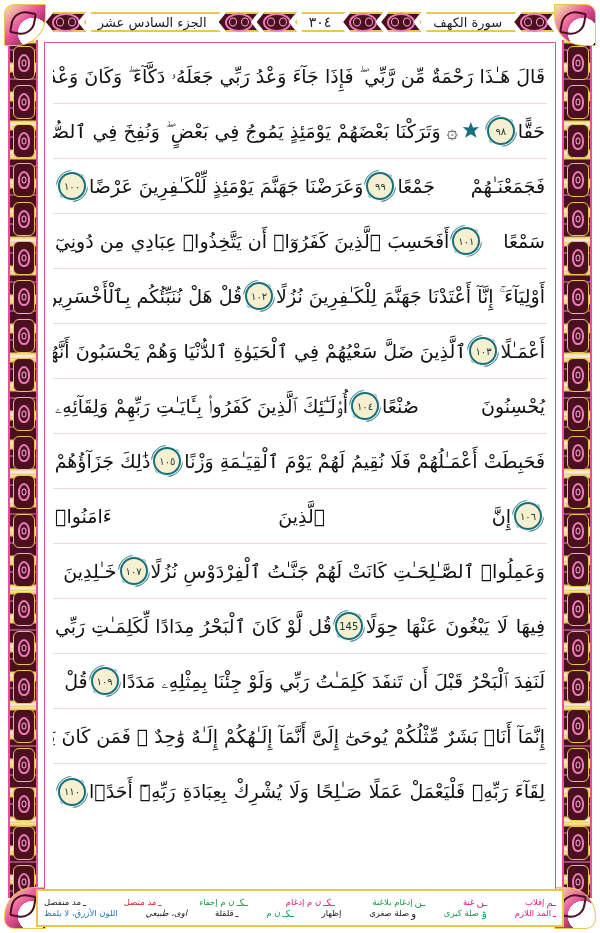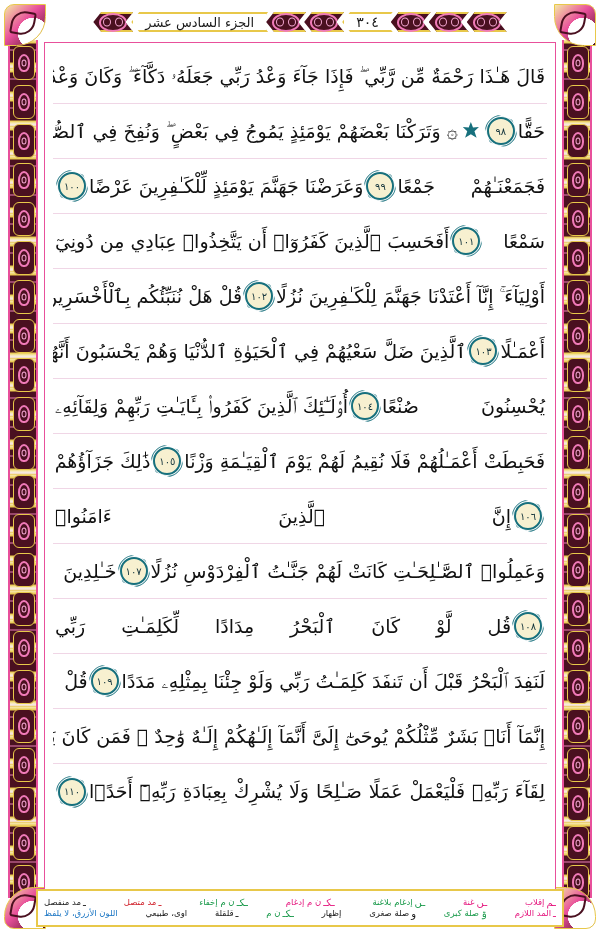--- a/index.html
+++ b/index.html
@@ -384,20 +384,23 @@
       </div>
     <div class="corner br">
         <div class="corner-leaf"></div>
       </div>
   </div>
 
   <div class="header-bar">
     <div class="hex-cell ornate">
         <div class="swirl"></div>
       </div>
+    <div class="hex-cell framed">
+      <span class="arabic-label">سورة الكهف</span>
+    </div>
     <div class="hex-cell ornate">
         <div class="swirl"></div>
       </div>
     <div class="hex-cell ornate">
         <div class="swirl"></div>
       </div>
     <div class="hex-cell framed">
       <span class="page-num">٣٠٤</span>
     </div>
     <div class="hex-cell ornate">
@@ -458,21 +461,22 @@
       <div class="ayah-line">
         <span class="ayah-marker">١٠٦</span>
         <span class="ayah-text">إِنَّ ٱلَّذِينَ ءَامَنُوا۟</span>
       </div>
       <div class="ayah-line">
         <span class="ayah-text">وَعَمِلُوا۟ ٱلصَّـٰلِحَـٰتِ كَانَتْ لَهُمْ جَنَّـٰتُ ٱلْفِرْدَوْسِ نُزُلًا</span>
         <span class="ayah-marker">١٠٧</span>
         <span class="ayah-text">خَـٰلِدِينَ</span>
       </div>
       <div class="ayah-line">
-        <span class="ayah-marker">١٠٨</span>
+        <span class="ayah-text">فِيهَا لَا يَبْغُونَ عَنْهَا حِوَلًا</span>
+        <span class="ayah-marker">145</span>
         <span class="ayah-text">قُل لَّوْ كَانَ ٱلْبَحْرُ مِدَادًا لِّكَلِمَـٰتِ رَبِّي</span>
       </div>
       <div class="ayah-line">
         <span class="ayah-text">لَنَفِدَ ٱلْبَحْرُ قَبْلَ أَن تَنفَدَ كَلِمَـٰتُ رَبِّي وَلَوْ جِئْنَا بِمِثْلِهِۦ مَدَدًا</span>
         <span class="ayah-marker">١٠٩</span>
         <span class="ayah-text">قُلْ</span>
       </div>
       <div class="ayah-line">
         <span class="ayah-text">إِنَّمَآ أَنَا۠ بَشَرٌ مِّثْلُكُمْ يُوحَىٰٓ إِلَىَّ أَنَّمَآ إِلَـٰهُكُمْ إِلَـٰهٌ وَٰحِدٌ ۖ فَمَن كَانَ يَرْجُوا۟</span>
       </div>
@@ -531,21 +535,21 @@
         </span>
         <span class="legend-item">
           <span class="legend-sym" style="color: rgb(26, 154, 75);">ـکـ</span>
           <span class="legend-txt" style="color: rgb(26, 154, 75);">ن م</span>
         </span>
         <span class="legend-item">
           <span class="legend-sym" style="color: rgb(26, 26, 26);">ـ</span>
           <span class="legend-txt" style="color: rgb(26, 26, 26);">قلقلة</span>
         </span>
         <span class="legend-item">
-          <span class="legend-txt" style="color: rgb(26, 26, 26);">اوى، طبيعي</span>
+          <span class="legend-txt" style="color: rgb(26, 26, 26); font-style: italic;">اوى، طبيعي</span>
         </span>
         <span class="legend-item">
           <span class="legend-txt" style="color: rgb(27, 118, 196);">اللون الأزرق، لا يلفظ</span>
         </span>
       </div>
   </div>
 
 </div>
 
 </body></html>

